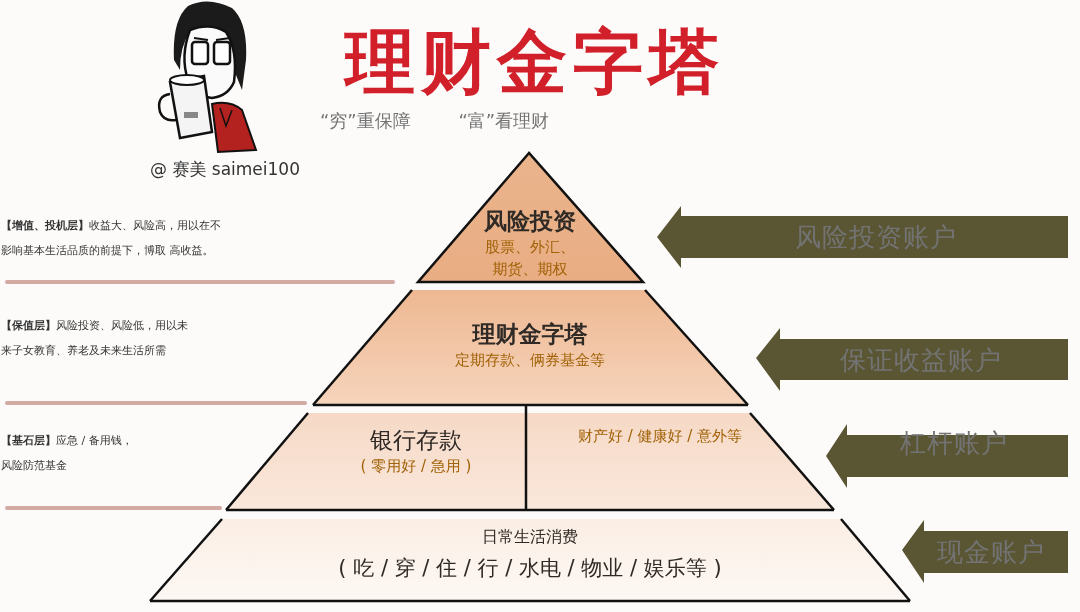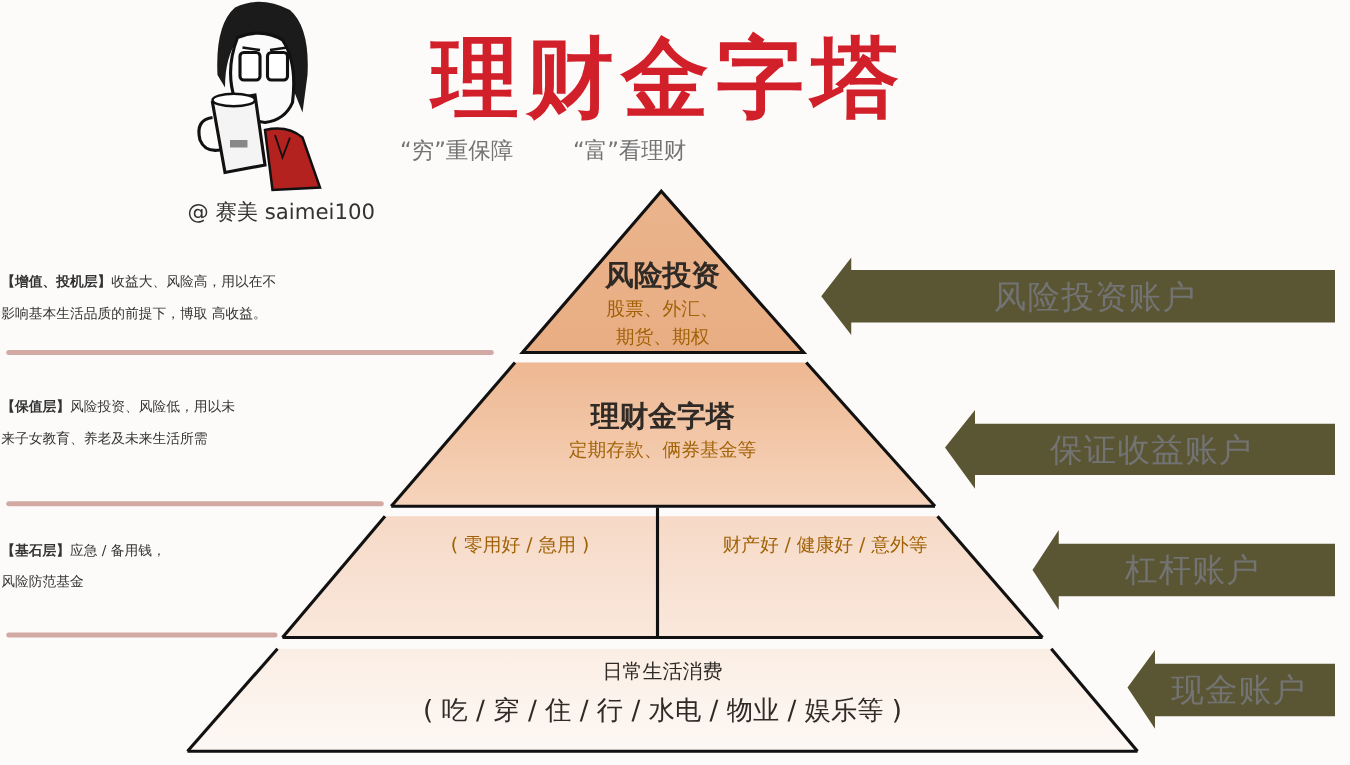--- a/index.html
+++ b/index.html
@@ -146,28 +146,29 @@
   <div class="tier-sub">股票、外汇、</div>
   <div class="tier-sub">期货、期权</div>
 </div>
 
 <div class="pyr-text" style="left:380px;top:319px;width:300px;">
   <div class="tier-title">理财金字塔</div>
   <div class="tier-sub">定期存款、俩券基金等</div>
 </div>
 
 <div class="pyr-text" style="left:316px;top:425px;width:200px;">
+  <div class="tier-title" style="font-weight:normal;">银行存款</div>
   <div class="tier-sub">( 零用好 / 急用 )</div>
 </div>
 
 <div class="pyr-text" style="left:540px;top:425px;width:240px;">
   <div class="tier-sub">财产好 / 健康好 / 意外等</div>
 </div>
 
 <div class="pyr-text" style="left:280px;top:522px;width:500px;">
   <div class="tier-title-light">日常生活消费</div>
   <div class="tier-sub-light">( 吃 / 穿 / 住 / 行 / 水电 / 物业 / 娱乐等 )</div>
 </div>
 
 <div class="arrow-label" style="left:795px;top:220px;">风险投资账户</div>
 <div class="arrow-label" style="left:840px;top:343px;">保证收益账户</div>
-<div class="arrow-label" style="left:900px;top:439px;text-align:center;">杠杆账户</div>
+<div class="arrow-label" style="left:900px;top:426px;text-align:center;">杠杆账户</div>
 <div class="arrow-label" style="left:937px;top:535px;">现金账户</div>
 
 </body></html>

